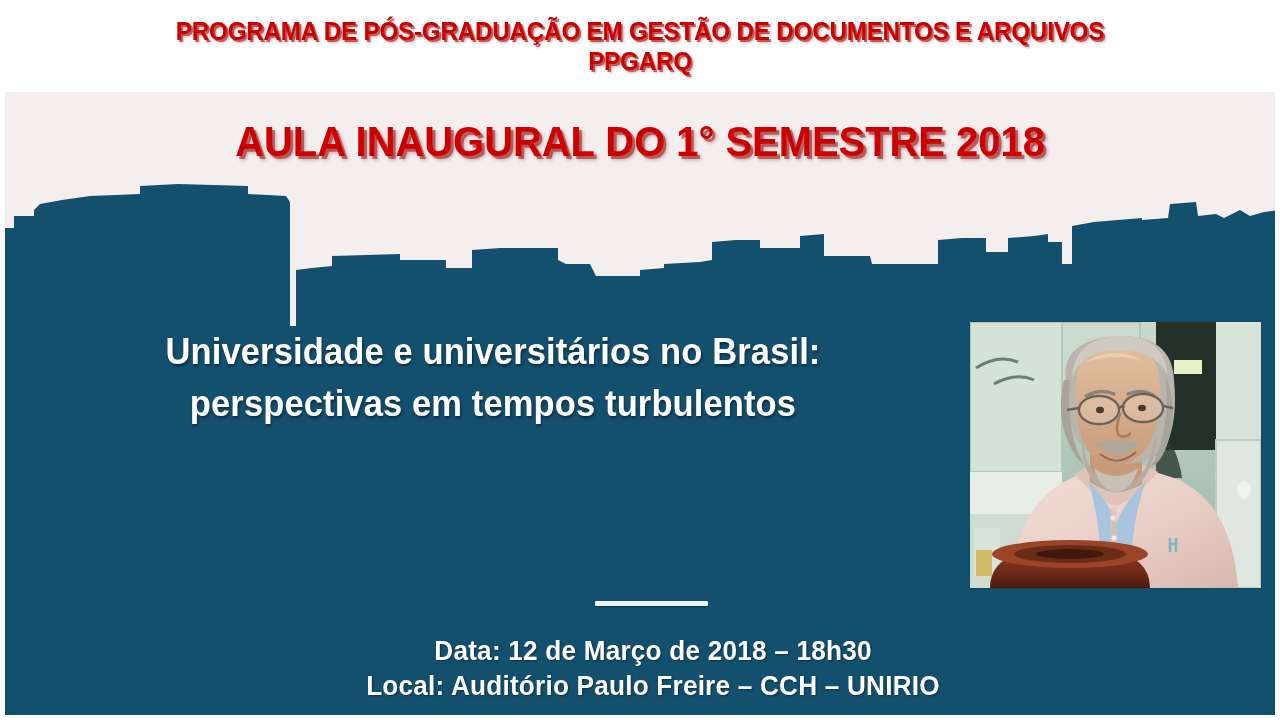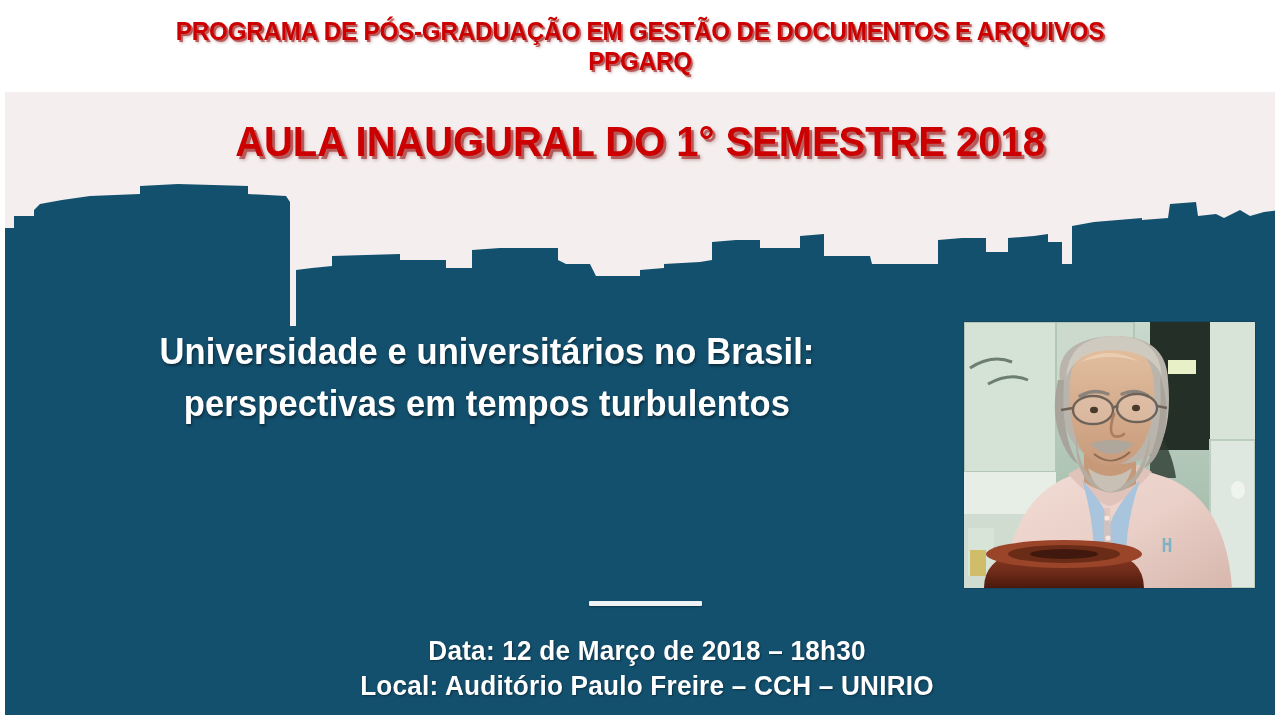--- a/index.html
+++ b/index.html
@@ -114,21 +114,21 @@
     bottom: 0;
     width: 1280px;
     height: 5px;
     background: #ffffff;
     z-index: 9;
   }
 
   
   .content {
     position: absolute;
-    left: 7px;
+    left: 13px;
     top: 0;
     width: 1200px;
     height: 720px;
     z-index: 7;
     pointer-events: none;
   }
   .content > * { pointer-events: auto; }
 
   .lecture-title {
     position: absolute;

